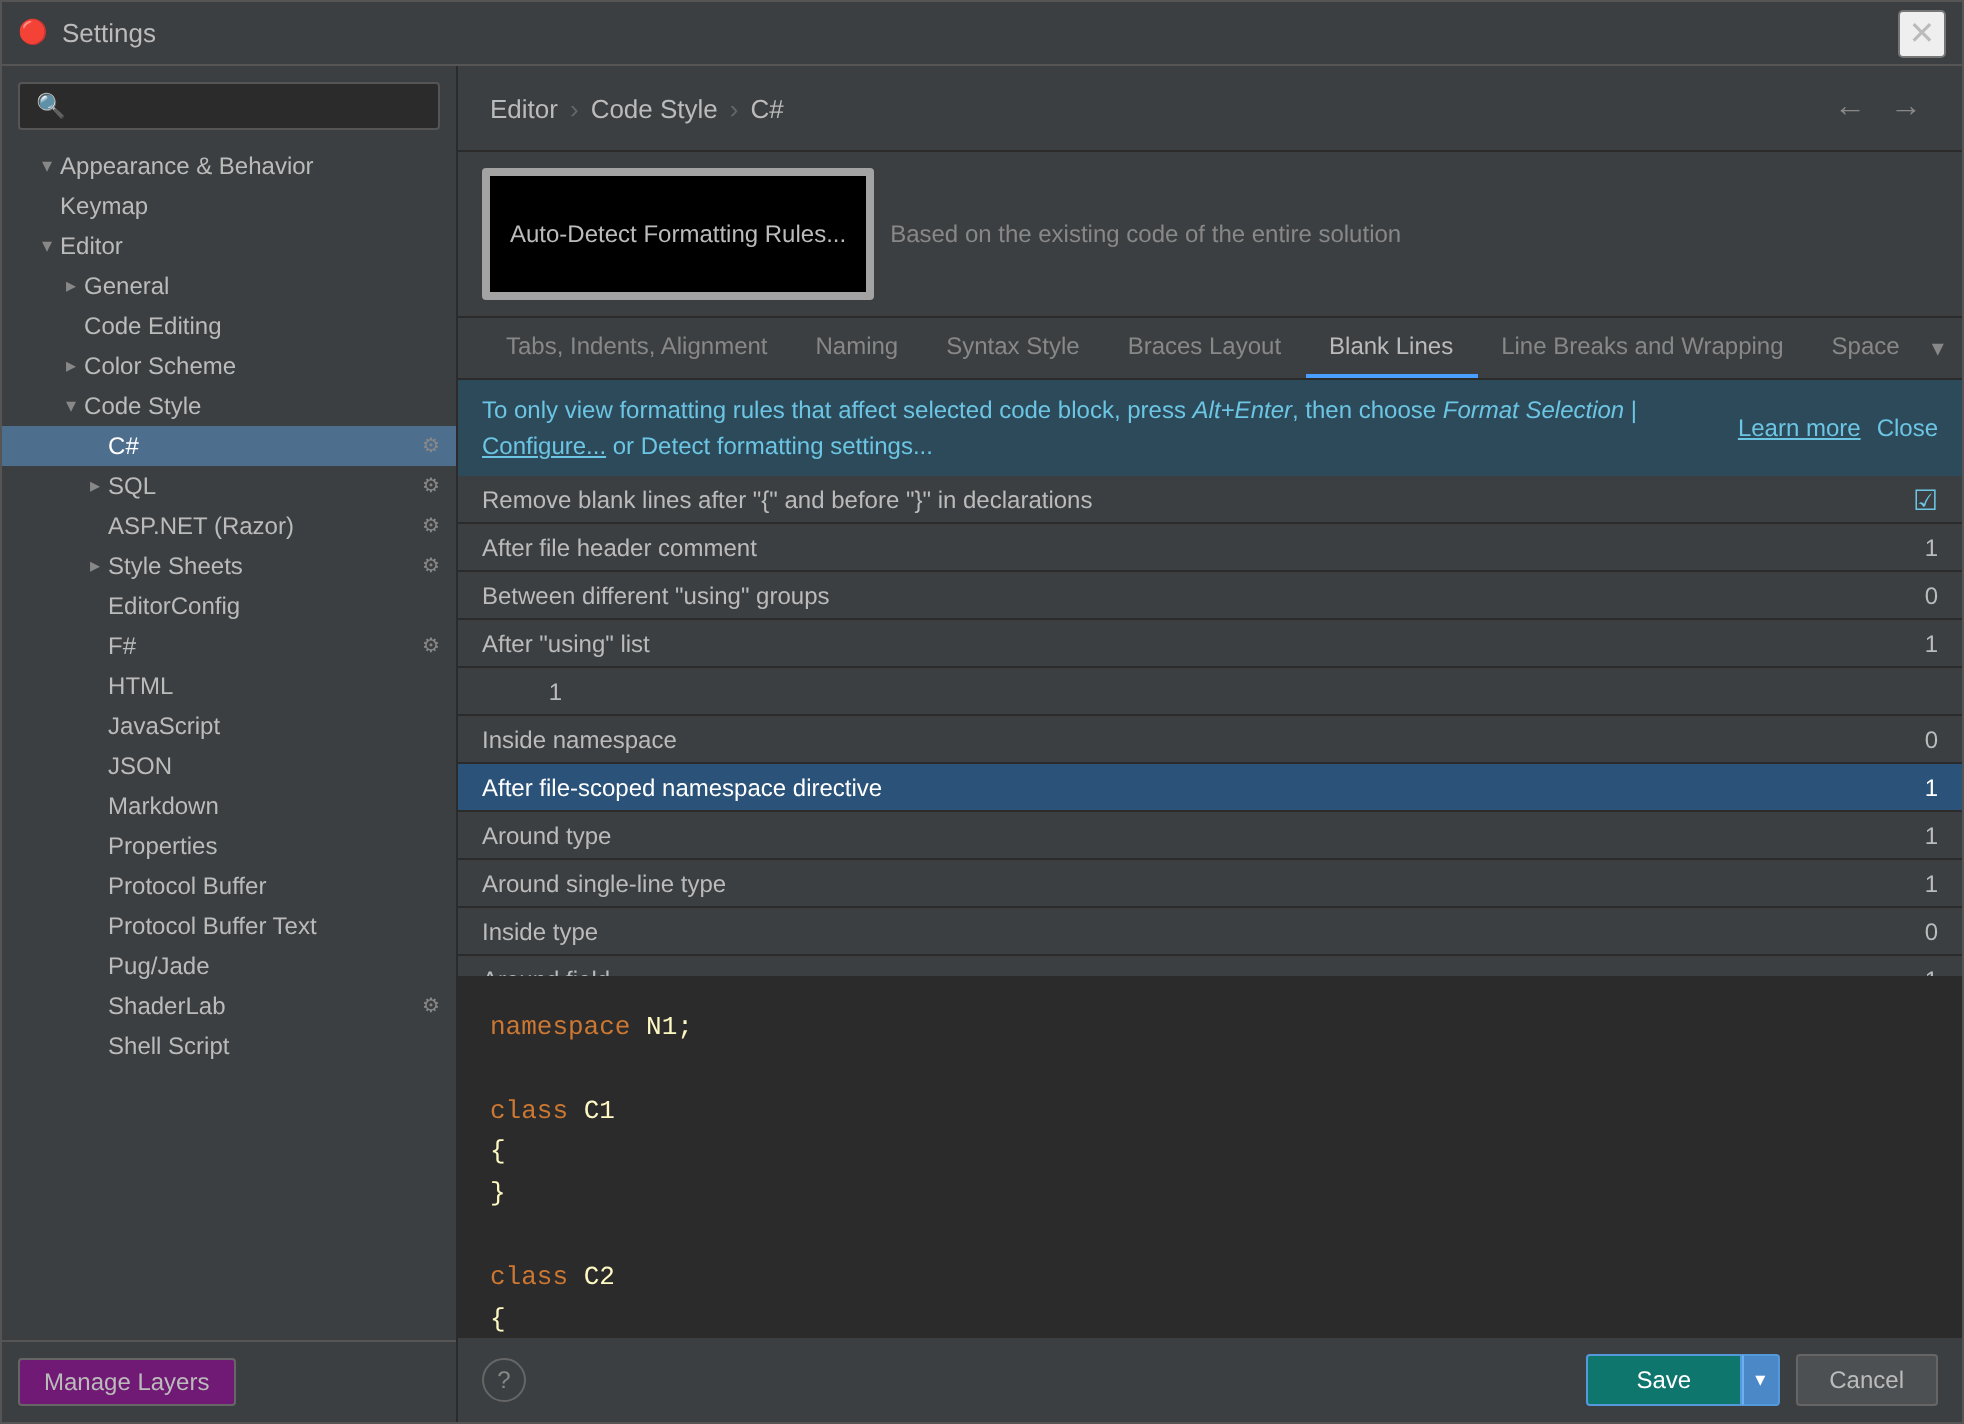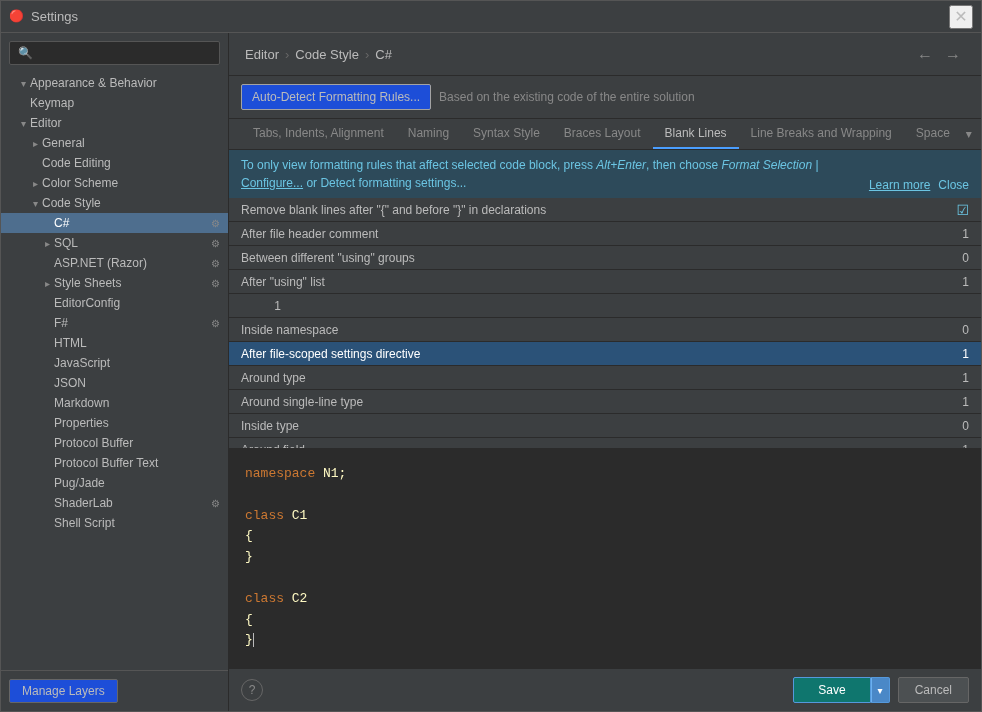--- a/index.html
+++ b/index.html
@@ -27,41 +27,41 @@
 
     .tree-item .arrow { margin-right: 4px; font-size: 10px; color: #888; }
     .tree-item .item-label { flex: 1; }
     .tree-item .item-icon { margin-left: auto; font-size: 10px; color: #888; }
 
     .indent-1 { padding-left: 20px; }
     .indent-2 { padding-left: 32px; }
     .indent-3 { padding-left: 44px; }
 
     .sidebar-bottom { padding: 8px; border-top: 1px solid #555; }
-    .manage-layers-btn { background: #1d4ed8; border: 1px solid #666; color: #bbbbbb; padding: 4px 12px; cursor: pointer; font-size: 12px; border-radius: 2px; }
+    .manage-layers-btn { background: #701a75; border: 1px solid #666; color: #bbbbbb; padding: 4px 12px; cursor: pointer; font-size: 12px; border-radius: 2px; }
 
     
     .right-panel { flex: 1; display: flex; flex-direction: column; overflow: hidden; }
 
     .breadcrumb-bar { background: #3c3f41; padding: 10px 16px; display: flex; align-items: center; justify-content: space-between; border-bottom: 1px solid #2b2b2b; flex-shrink: 0; }
     .breadcrumb { display: flex; align-items: center; gap: 6px; font-size: 13px; color: #bbbbbb; }
     .breadcrumb-sep { color: #666; }
     .breadcrumb-nav { display: flex; gap: 4px; }
     .nav-btn { background: none; border: none; color: #888; cursor: pointer; font-size: 16px; padding: 2px 4px; }
 
     .toolbar { padding: 8px 12px; display: flex; align-items: center; gap: 8px; border-bottom: 1px solid #2b2b2b; flex-shrink: 0; }
-    .auto-detect-btn { background: #1d4ed8; border: 1px solid #a3a3a3; color: #bbbbbb; padding: 5px 10px; cursor: pointer; font-size: 12px; border-radius: 2px; }
+    .auto-detect-btn { background: #000000; border: 4px solid #a3a3a3; color: #bbbbbb; padding: 22px 10px; cursor: pointer; font-size: 12px; border-radius: 2px; }
     .toolbar-hint { color: #888; font-size: 12px; }
 
     .tabs-bar { display: flex; align-items: center; padding: 0 12px; border-bottom: 1px solid #2b2b2b; background: #3c3f41; flex-shrink: 0; overflow: hidden; }
     .tab { padding: 7px 12px; cursor: pointer; color: #888; font-size: 12px; border-bottom: 2px solid transparent; white-space: nowrap; }
     .tab.active { color: #bbbbbb; border-bottom: 2px solid #4a9eff; }
     .tabs-more { margin-left: auto; color: #888; cursor: pointer; padding: 4px; }
 
-    .info-bar { background: #2d4a5a; padding: 6px 12px; display: flex; align-items: flex-end; justify-content: space-between; flex-shrink: 0; }
+    .info-bar { background: #2d4a5a; padding: 6px 12px; display: flex; align-items: center; justify-content: space-between; flex-shrink: 0; }
     .info-text { color: #6bc5e3; font-size: 12px; line-height: 1.5; }
     .info-text em { font-style: italic; color: #6bc5e3; }
     .info-actions { display: flex; gap: 8px; align-items: flex-start; flex-shrink: 0; margin-left: 8px; }
     .info-link { color: #6bc5e3; cursor: pointer; font-size: 12px; text-decoration: underline; }
     .info-close { color: #6bc5e3; cursor: pointer; font-size: 12px; }
 
     .panel-body { flex: 1; display: flex; flex-direction: column; overflow: hidden; }
 
     
     .settings-table { flex: 0 0 auto; overflow-y: auto; max-height: 250px; }
@@ -282,21 +282,21 @@
             <span class="setting-value">1</span>
           </div>
           <div class="setting-row">
             <span class="setting-value">1</span>
           </div>
           <div class="setting-row">
             <span class="setting-name">Inside namespace</span>
             <span class="setting-value">0</span>
           </div>
           <div class="setting-row highlighted">
-            <span class="setting-name">After file-scoped settings directive</span>
+            <span class="setting-name">After file-scoped namespace directive</span>
             <span class="setting-value">1</span>
           </div>
           <div class="setting-row">
             <span class="setting-name">Around type</span>
             <span class="setting-value">1</span>
           </div>
           <div class="setting-row">
             <span class="setting-name">Around single-line type</span>
             <span class="setting-value">1</span>
           </div>

